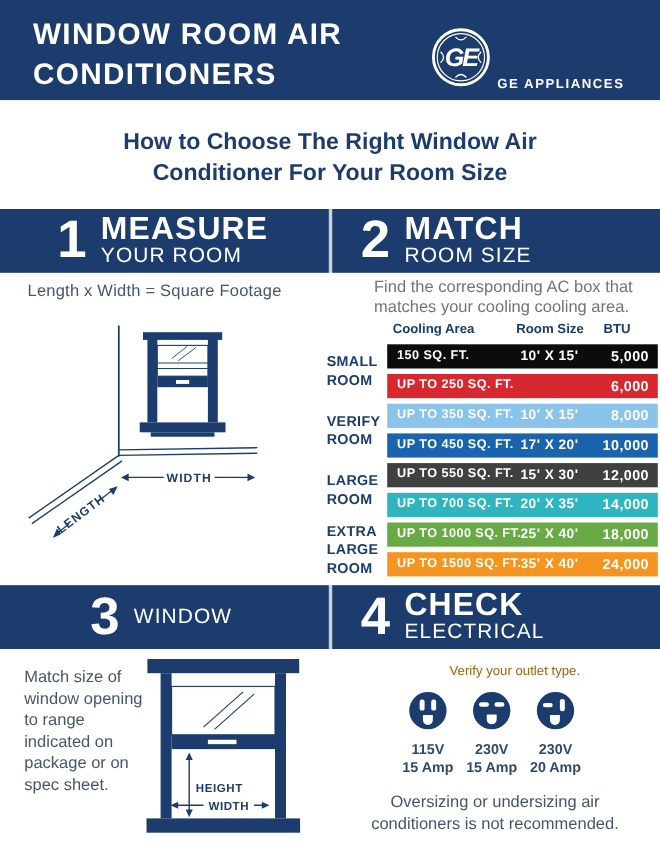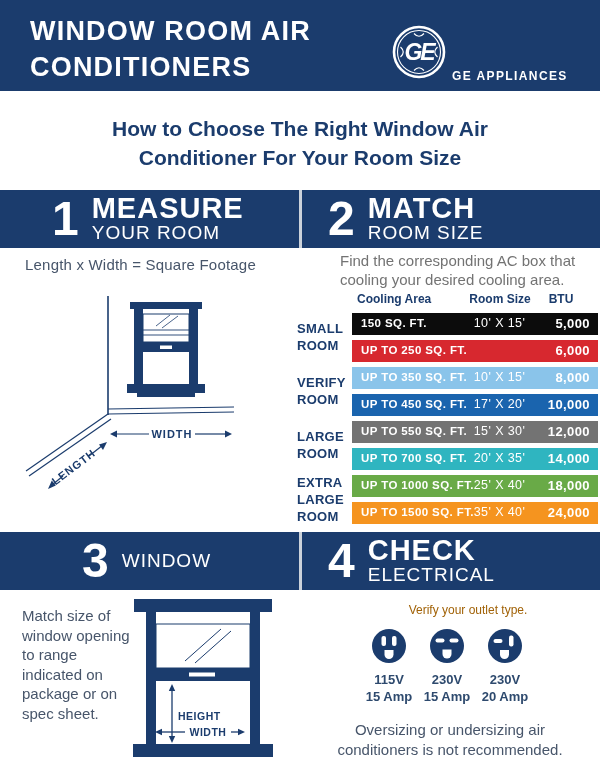--- a/index.html
+++ b/index.html
@@ -36,21 +36,21 @@
   .room-svg{position:absolute;left:10px;top:288px;}
 
   
   .match-instr{position:absolute;left:340px;top:251px;color:#737373;font-size:15px;line-height:19px;}
   .colh{position:absolute;color:#1b3c6d;font-size:12px;font-weight:700;}
   #colh-area{left:357px;top:292px;}
   #colh-size{left:462px;top:292px;width:76px;text-align:center;}
   #colh-btu{left:536px;top:292px;width:50px;text-align:center;}
   .bar{position:absolute;left:352px;width:246px;height:21.5px;color:#fff;}
   .bar .area{position:absolute;left:9px;top:0;line-height:21.5px;font-size:11.5px;font-weight:700;letter-spacing:.4px;}
-  .bar .size{position:absolute;left:100px;width:95px;top:0;line-height:21.5px;font-size:12.5px;font-weight:400;
+  .bar .size{position:absolute;left:100px;width:95px;top:0;line-height:21.5px;font-size:12.5px;font-weight:700;
              text-align:center;letter-spacing:.4px;}
   .bar .btu{position:absolute;right:8px;top:0;line-height:21.5px;font-size:13px;font-weight:700;letter-spacing:.4px;}
   .glabel{position:absolute;left:297px;color:#1b3c6d;font-size:13px;font-weight:700;line-height:17px;letter-spacing:.3px;}
 
   
   .verify-text{position:absolute;left:22px;top:606px;color:#47556a;font-size:15px;line-height:19.5px;}
   .window-svg{position:absolute;left:133px;top:599px;}
 
   
   .check-instr{position:absolute;left:320px;top:603px;width:296px;text-align:center;color:#a16207;font-size:12px;}
@@ -142,21 +142,21 @@
       <line x1="93" y1="157" x2="79" y2="168" stroke="#1b3c6d" stroke-width="1.2"></line>
       <line x1="53" y1="188" x2="42" y2="197" stroke="#1b3c6d" stroke-width="1.2"></line>
       <polygon points="97,154 89,156.5 93,162" fill="#1b3c6d"></polygon>
       <polygon points="38,201 45.8,197.4 41.8,192.4" fill="#1b3c6d"></polygon>
       <text x="66" y="182" text-anchor="middle" font-size="11" font-weight="bold" letter-spacing="1" fill="#1b3c6d" transform="rotate(-37 66 182)">LENGTH</text>
     </g>
   </svg>
 
   <div class="match-instr">
     <div>Find the corresponding AC box that</div>
-    <div>cooling your desired cooling area.</div>
+    <div>matches your cooling cooling area.</div>
   </div>
   <div class="colh" id="colh-area">Cooling Area</div>
   <div class="colh" id="colh-size">Room Size</div>
   <div class="colh" id="colh-btu">BTU</div>
 
   <div class="glabel" style="top:320px">
     <div>SMALL</div>
     <div>ROOM</div>
   </div>
   <div class="glabel" style="top:374px">
@@ -185,21 +185,21 @@
   <div class="bar" style="top: 367px; background-color: rgb(138, 196, 234);">
     <span class="area">UP TO 350 SQ. FT.</span>
     <span class="size">10' X 15'</span>
     <span class="btu">8,000</span>
   </div>
   <div class="bar" style="top: 394px; background-color: rgb(26, 100, 174);">
     <span class="area">UP TO 450 SQ. FT.</span>
     <span class="size">17' X 20'</span>
     <span class="btu">10,000</span>
   </div>
-  <div class="bar" style="top: 421px; background-color: #737373;">
+  <div class="bar" style="top: 421px; background-color: #404040;">
     <span class="area">UP TO 550 SQ. FT.</span>
     <span class="size">15' X 30'</span>
     <span class="btu">12,000</span>
   </div>
   <div class="bar" style="top: 448px; background-color: rgb(47, 181, 192);">
     <span class="area">UP TO 700 SQ. FT.</span>
     <span class="size">20' X 35'</span>
     <span class="btu">14,000</span>
   </div>
   <div class="bar" style="top: 475px; background-color: rgb(105, 170, 71);">

